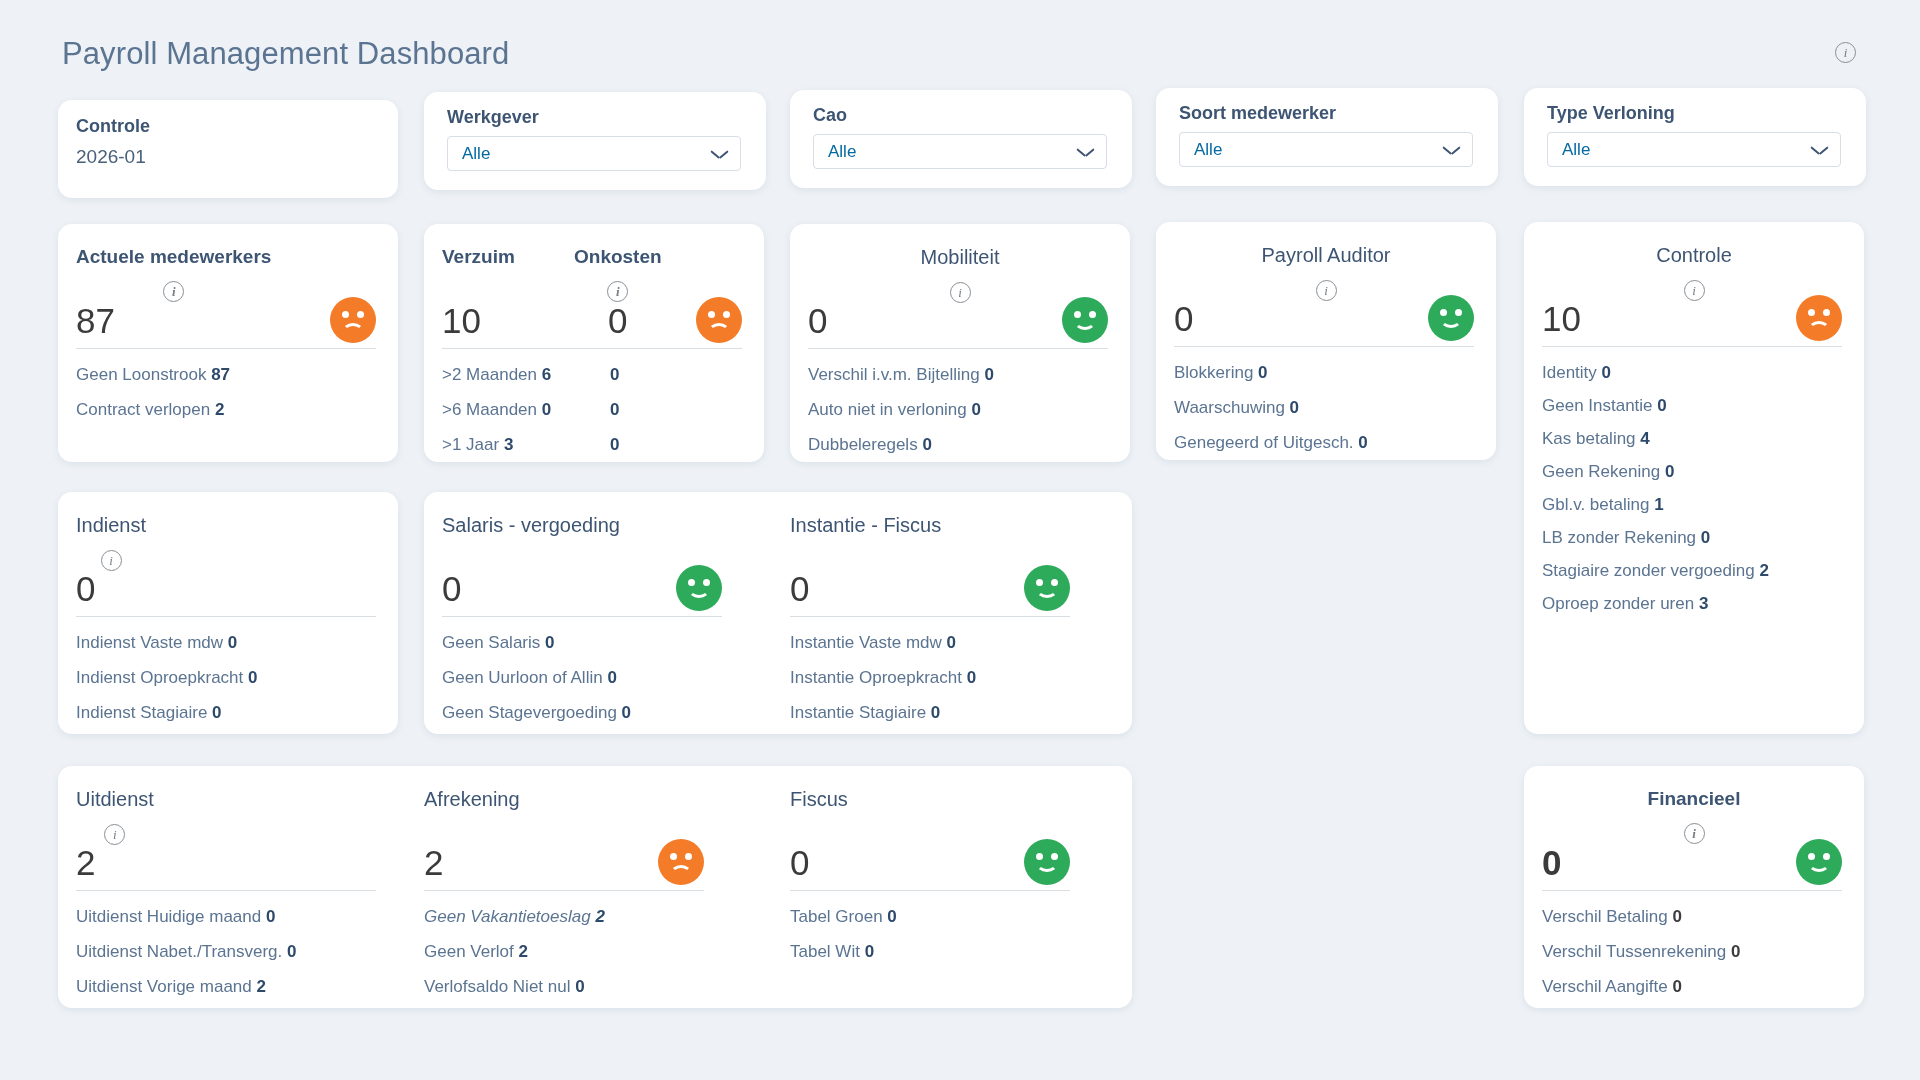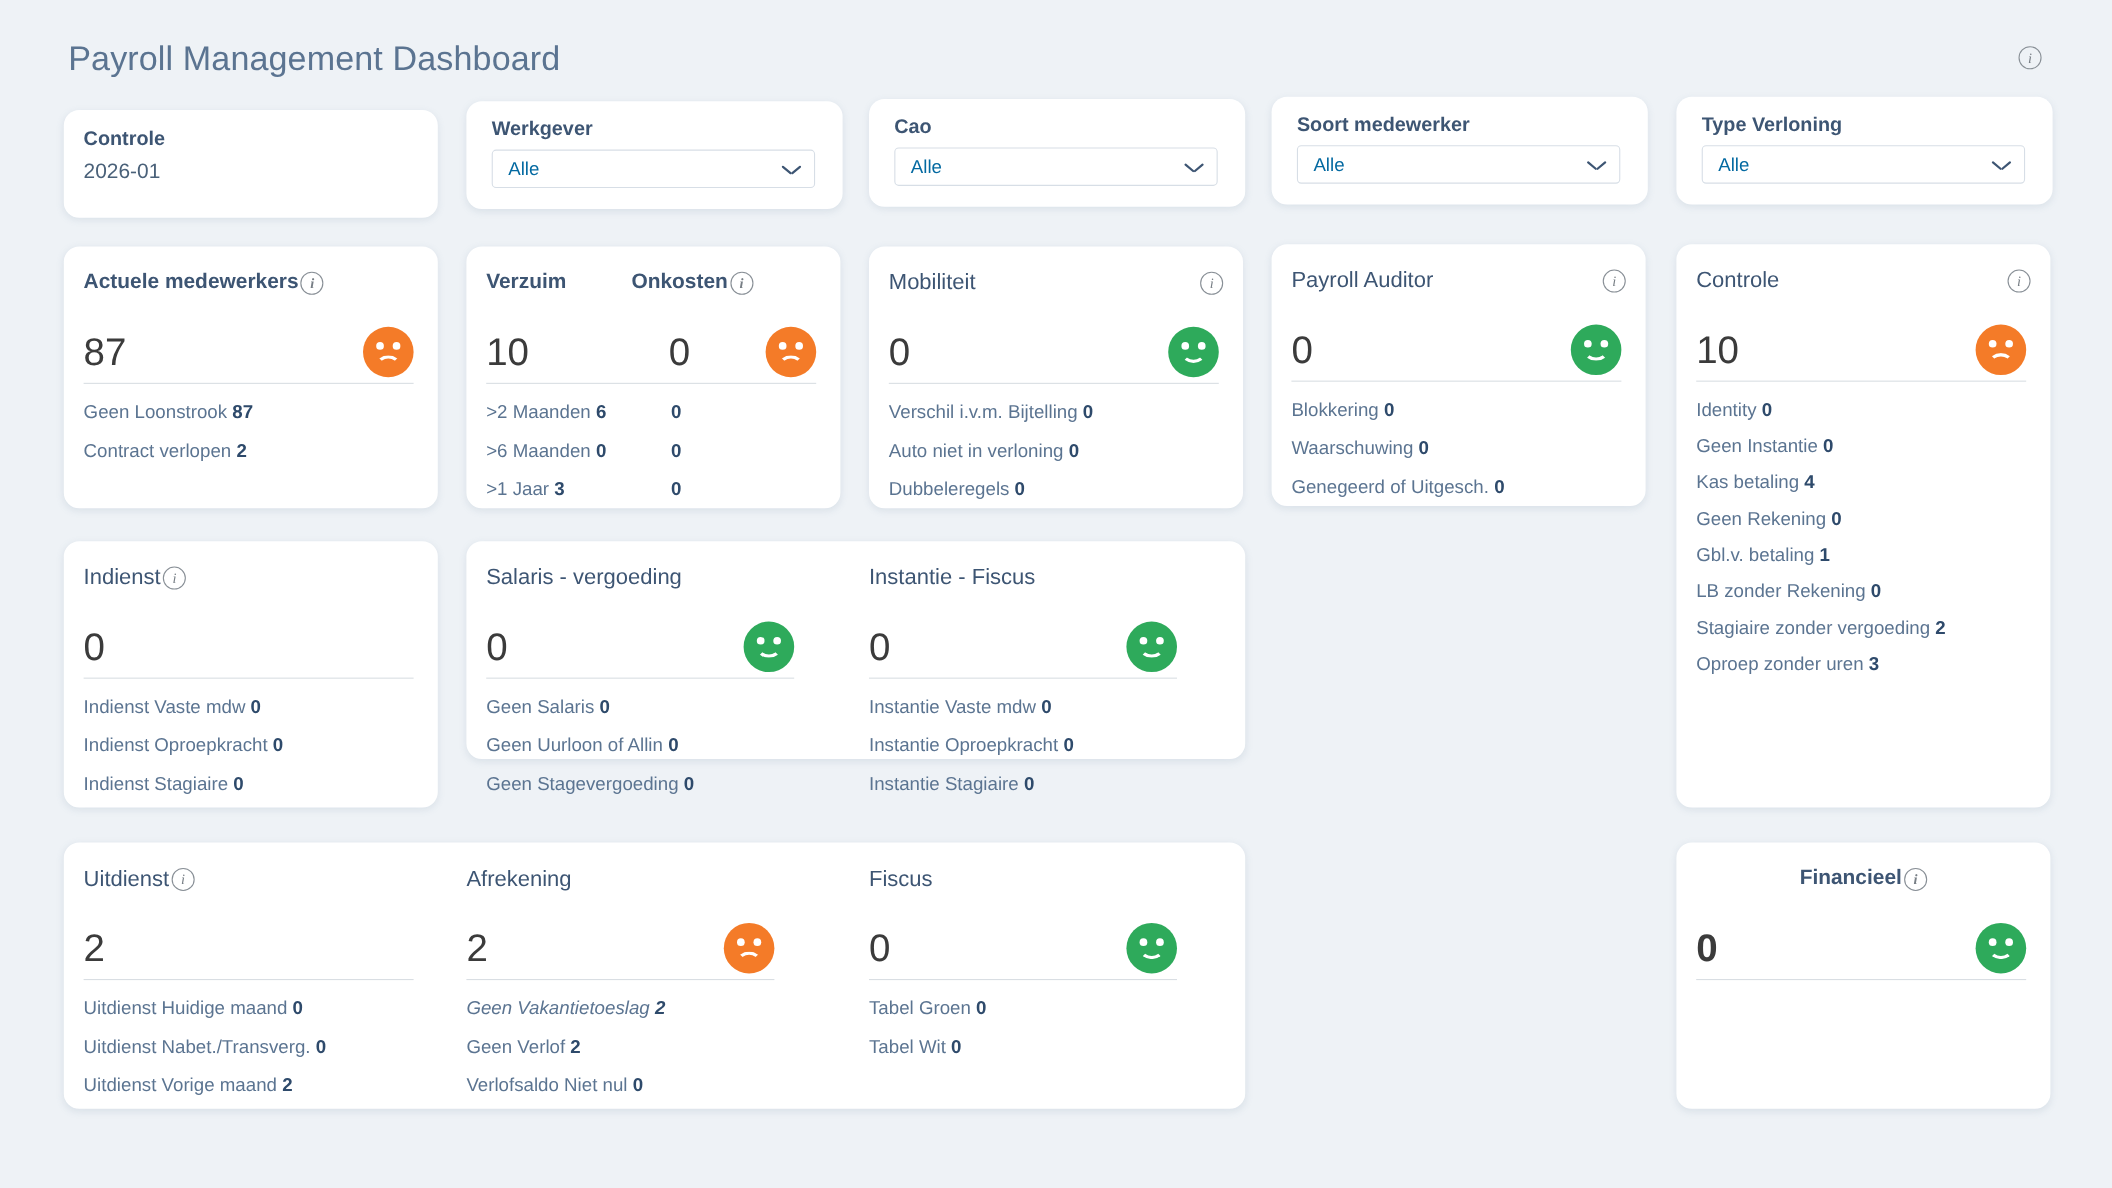--- a/index.html
+++ b/index.html
@@ -29,21 +29,21 @@
     line-height: 1; flex: 0 0 auto; background: transparent;
   }
 
   
   .card {
     position: absolute; background: #ffffff; border-radius: 14px;
     box-shadow: 0 2px 7px rgba(120,140,165,0.16);
   }
   .card-title {
     font-size: 19px; font-weight: 700; color: #3d5573;
-    display: flex; align-items: center; gap: 2px; white-space: nowrap;
+    display: flex; align-items: center; gap: 13px; white-space: nowrap; flex-direction: column;
   }
   .card-title.reg { font-weight: 400; font-size: 20px; }
 
   
   .filter-label {
     position: absolute; font-size: 18px; font-weight: 700; color: #3d5573;
   }
   .period-value {
     position: absolute; font-size: 19px; font-weight: 400; color: #4a6179;
   }
@@ -349,21 +349,21 @@
           <b>0</b>
         </li>
         <li>
           <span>Indienst Stagiaire</span>
           <b>0</b>
         </li>
       </ul>
     </div>
   </div>
 
-  <div class="card" style="left:424px; top:492px; width:708px; height:198px;">
+  <div class="card" style="left:424px; top:492px; width:708px; height:242px;">
 
     <div class="card-title reg" style="position:absolute; left:18px; top:22px;">
       <span>Salaris - vergoeding</span>
     </div>
     <div style="position:absolute; left:18px; top:72px; width:280px;">
       <div class="kpi-row" style="height:48px;">
         <span class="kpi-num">0</span>
         <span class="smiley happy" style="width:46px;height:46px;">
           <span class="eye" style="width:7px;height:7px;left:12px;top:14px;"></span>
           <span class="eye" style="width:7px;height:7px;right:12px;top:14px;"></span>
@@ -507,16 +507,30 @@
     <div style="position:absolute; left:18px; top:72px; width:300px;">
       <div class="kpi-row" style="height:48px;">
         <span class="kpi-num" style="font-weight:700;">0</span>
         <span class="smiley happy" style="width:46px;height:46px;">
           <span class="eye" style="width:7px;height:7px;left:12px;top:14px;"></span>
           <span class="eye" style="width:7px;height:7px;right:12px;top:14px;"></span>
           <span class="mouth" style="width:22px;height:18px;left:12px;top:15px;"></span>
         </span>
       </div>
       <div class="kpi-rule" style="margin-top:4px;"></div>
+      <ul class="kpi-list" style="margin-top:17px;">
+        <li class="plain" style="margin-bottom:18px;">
+          <span>Verschil Betaling</span>
+          <b>0</b>
+        </li>
+        <li class="plain" style="margin-bottom:18px;">
+          <span>Verschil Tussenrekening</span>
+          <b>0</b>
+        </li>
+        <li class="plain">
+          <span>Verschil Aangifte</span>
+          <b>0</b>
+        </li>
+      </ul>
     </div>
   </div>
 
 </div>
 
 </body></html>

